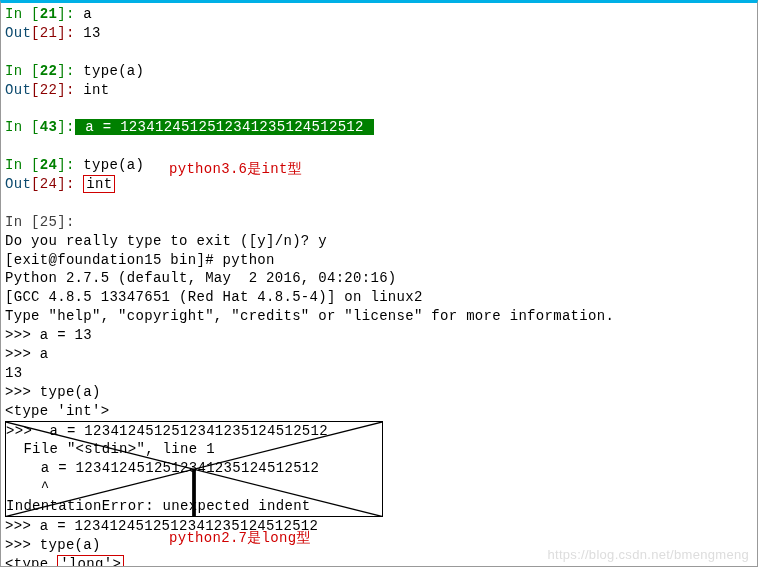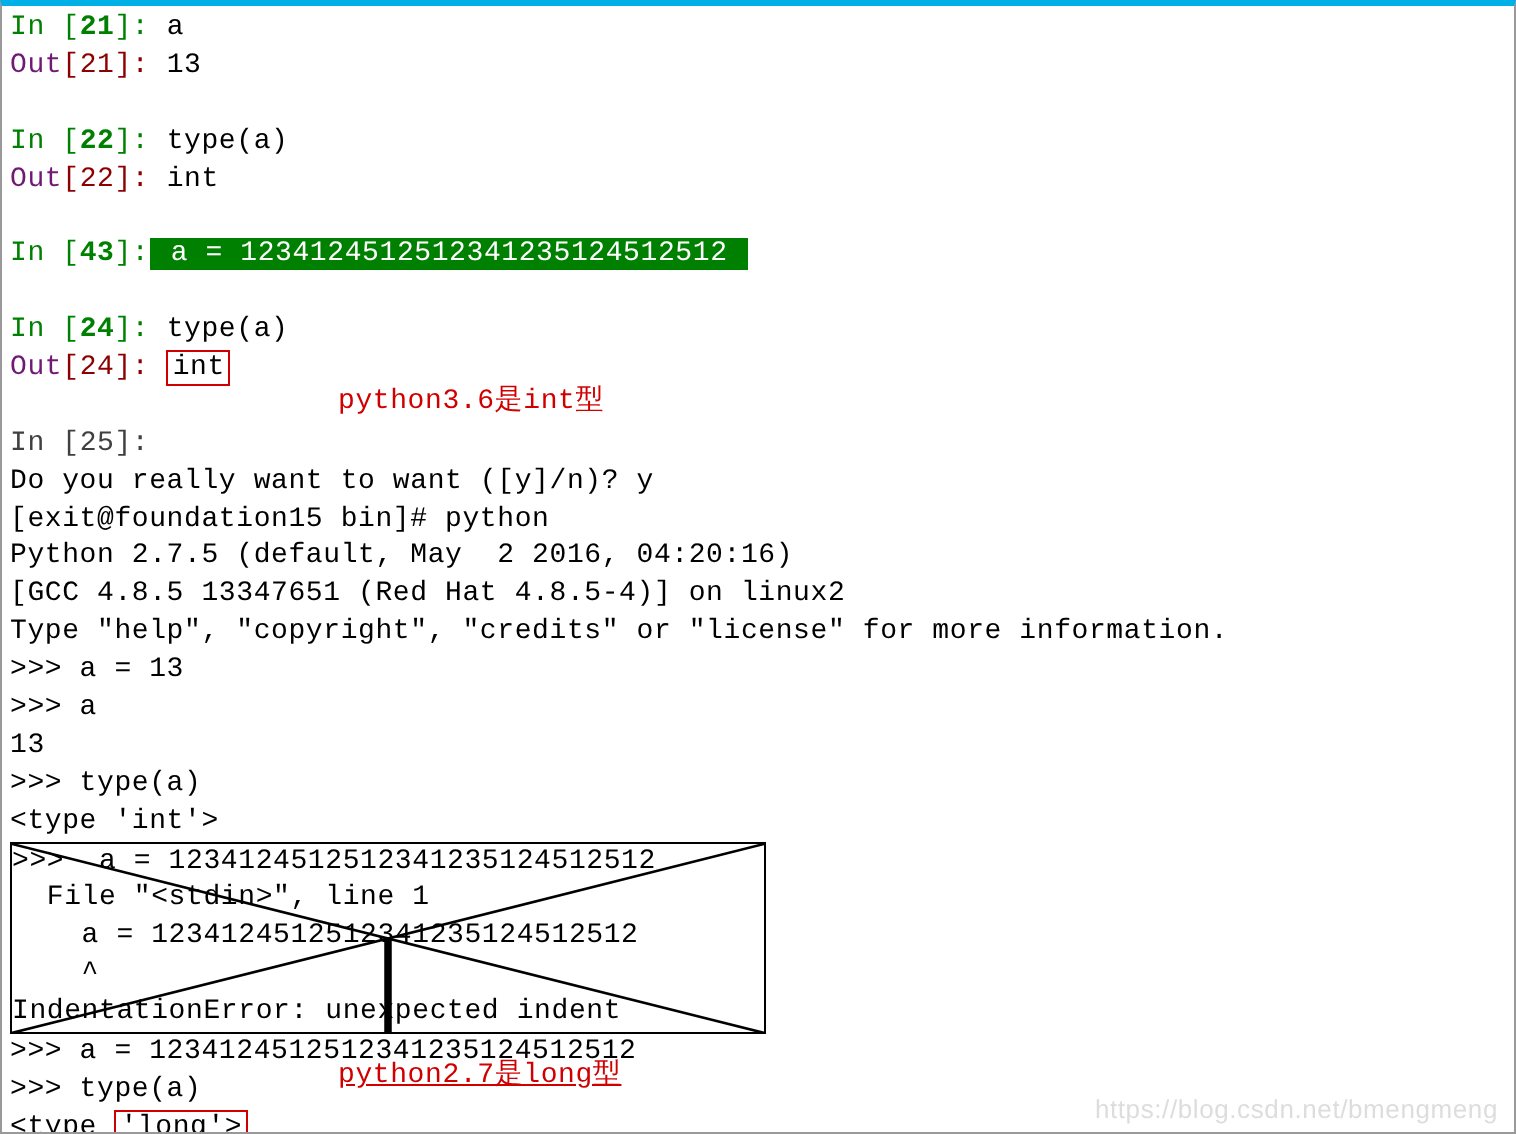--- a/index.html
+++ b/index.html
@@ -13,21 +13,21 @@
       border-left: 1px solid #999;
       border-right: 1px solid #999;
       border-bottom: 1px solid #999;
       padding: 2px 4px;
       position: relative;
       line-height: 1.35;
       letter-spacing: 0.3px;
     }
     .line { white-space: pre; }
     .in-prompt { color: #008000; }
-    .out-prompt { color: #701a75; text-align: right; }
+    .out-prompt { color: #0c4a6e; text-align: right; }
     .in-num { color: #008000; font-weight: bold; }
     .out-num { color: #8b0000; }
     .bracket { color: #008000; }
     .out-bracket { color: #8b0000; }
     .code { color: #000; }
     .highlight {
       background: #008000;
       color: #fff;
       padding: 0 2px;
     }
@@ -74,28 +74,28 @@
 <div class="line"><span class="out-prompt">Out</span><span class="out-bracket">[</span><span class="out-num">22</span><span class="out-bracket">]: </span><span class="code">int</span></div>
 <div class="line">&nbsp;</div>
 
 
 <div class="line"><span class="in-prompt">In </span><span class="bracket">[</span><span class="in-num">43</span><span class="bracket">]:</span><span class="highlight"> a = 123412451251234123512​4512512 </span></div>
 <div class="line">&nbsp;</div>
 
 
 <div class="line"><span class="in-prompt">In </span><span class="bracket">[</span><span class="in-num">24</span><span class="bracket">]: </span><span class="code">type(a)</span></div>
 <div class="line"><span class="out-prompt">Out</span><span class="out-bracket">[</span><span class="out-num">24</span><span class="out-bracket">]: </span><span class="red-box">int</span></div>
-<span class="annotation" style="top:157px; left:168px;margin-top:32px;">python3.6是int型</span>
+<span class="annotation" style="top:157px; left:168px;">python3.6是int型</span>
 <div class="line">&nbsp;</div>
 
 
 <div class="line"><span class="gray"><span>In </span>[<span>25</span>]:</span></div>
 
 
-<div class="line">Do you really want to want ([y]/n)? y</div>
+<div class="line">Do you really type to exit ([y]/n)? y</div>
 <div class="line">[exit@foundation15 bin]# python</div>
 <div class="line">Python 2.7.5 (default, May  2 2016, 04:20:16)</div>
 <div class="line">[GCC 4.8.5 13347651 (Red Hat 4.8.5-4)] on linux2</div>
 <div class="line">Type "help", "copyright", "credits" or "license" for more information.</div>
 <div class="line">&gt;&gt;&gt; a = 13</div>
 <div class="line">&gt;&gt;&gt; a</div>
 <div class="line">13</div>
 <div class="line">&gt;&gt;&gt; type(a)</div>
 <div class="line">&lt;type 'int'&gt;</div>
 
@@ -109,19 +109,19 @@
   <svg class="overlay" preserveAspectRatio="none" viewBox="0 0 100 100">
     <line x1="0" y1="0" x2="100" y2="100" stroke="black" stroke-width="1"></line>
     <line x1="100" y1="0" x2="0" y2="100" stroke="black" stroke-width="1"></line>
     <line x1="50" y1="50" x2="50" y2="100" stroke="black" stroke-width="1"></line>
   </svg>
 </div>
 
 <div class="line">&gt;&gt;&gt; a = 123412451251234123512​4512512</div>
 <div class="line">&gt;&gt;&gt; type(a)</div>
 <div class="line"><span>&lt;type </span><span class="red-box">'long'&gt;</span></div>
-<span class="annotation" style="bottom:18px; left:168px;text-decoration:underline;">python2.7是long型</span>
+<span class="annotation" style="bottom:18px; left:168px;">python2.7是long型</span>
 
 
 <div class="watermark">https://blog.csdn.net/bmengmeng</div>
 
 
 
 
 </body></html>

